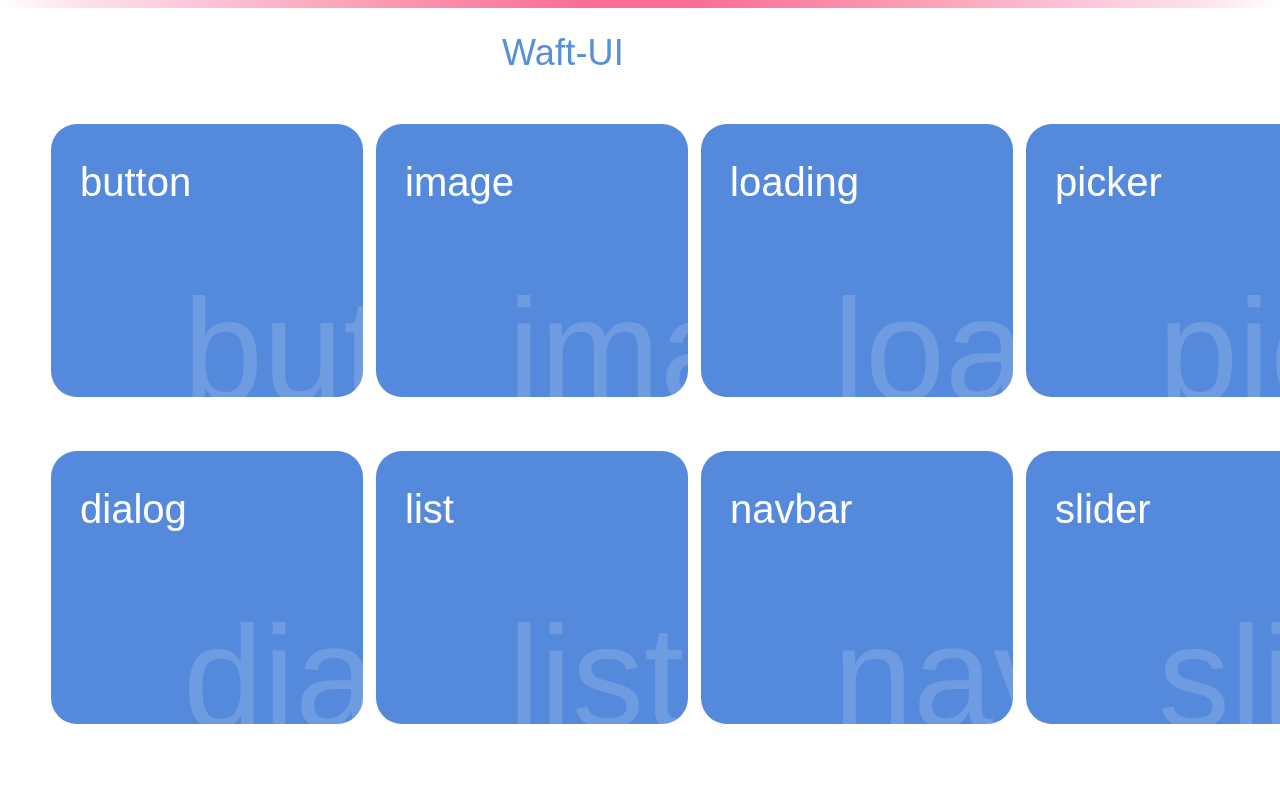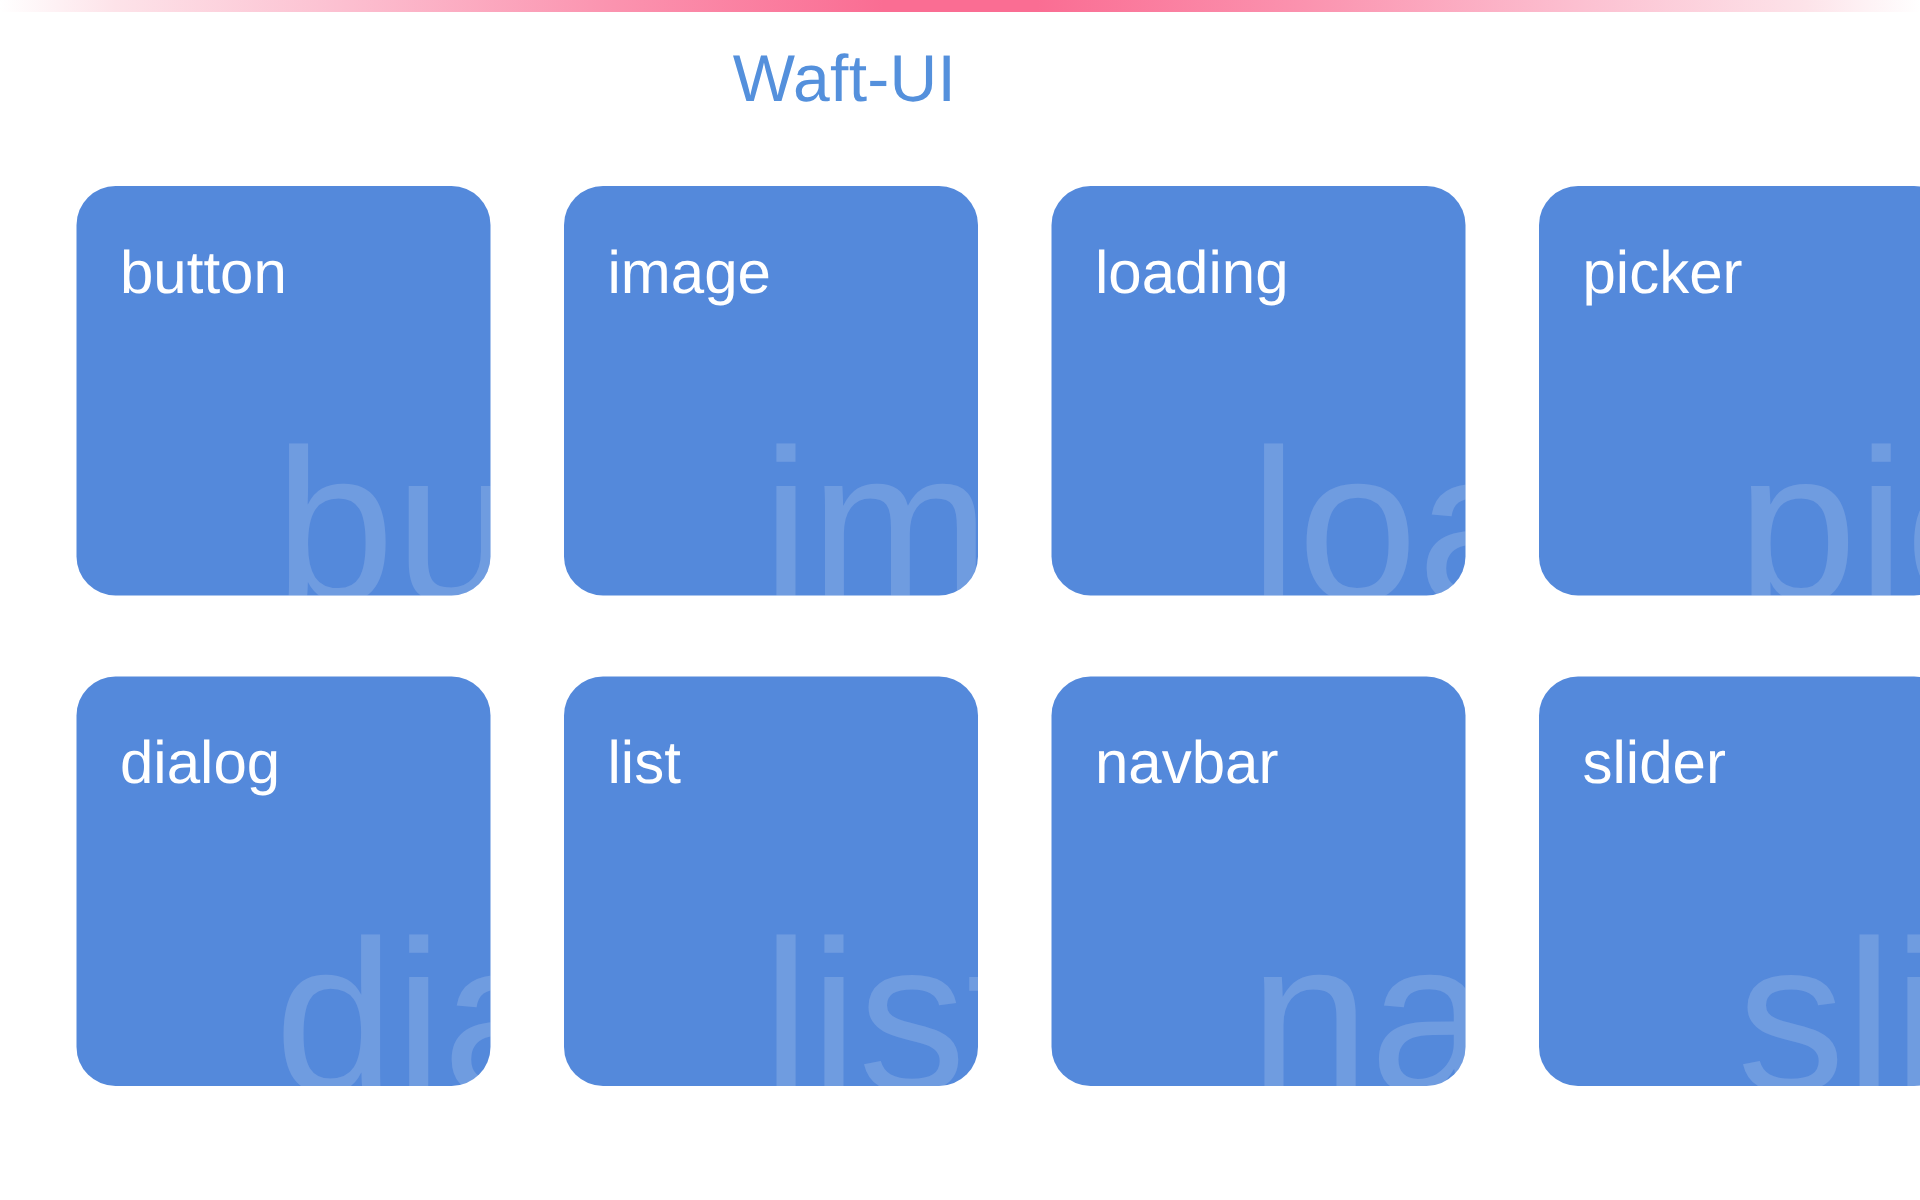--- a/index.html
+++ b/index.html
@@ -38,21 +38,21 @@
         #ffffff 100%);
   }
 
   
   #page-title {
     position: absolute;
     top: 25px;
     left: 0;
     width: 1126px;
     text-align: center;
-    font-size: 44px;
+    font-size: 36px;
     font-weight: 400;
     line-height: 56px;
     letter-spacing: 0.2px;
     color: #5490dc;
     white-space: nowrap;
   }
 
   
   #card-grid {
     position: absolute;
@@ -61,21 +61,21 @@
     width: 1300px;
     display: grid;
     grid-template-columns: repeat(4, 276px);
     grid-auto-rows: 273px;
     column-gap: 49px;
     row-gap: 54px;
   }
 
   .card {
     position: relative;
-    width: 276px;
+    width: 312px;
     height: 273px;
     border-radius: 26px;
     background: #5489db;
     overflow: hidden;
     cursor: pointer;
   }
 
   .card-label {
     position: absolute;
     left: 29px;

